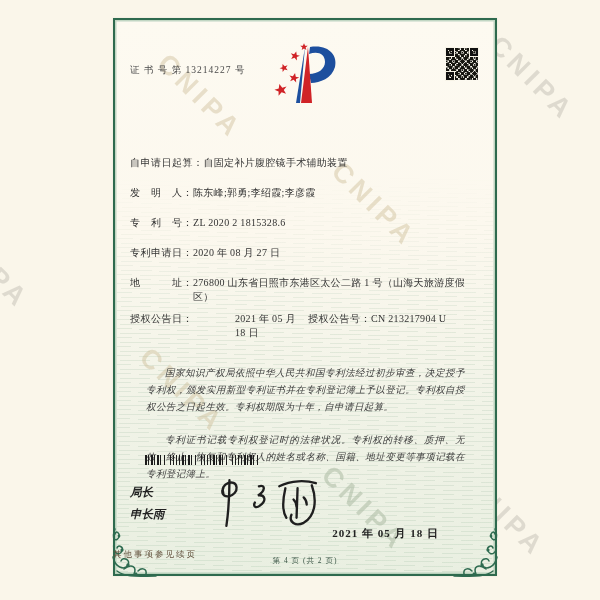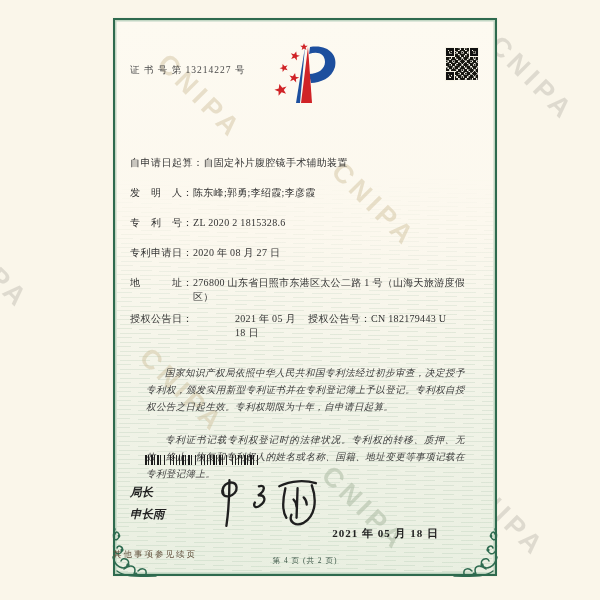--- a/index.html
+++ b/index.html
@@ -153,21 +153,21 @@
           <span class="flabel">地　　　址：</span>
           <span class="fvalue">276800 山东省日照市东港区太公二路 1 号（山海天旅游度假区）</span>
         </div>
         <div class="field grant">
           <span class="pair first">
             <span class="flabel">授权公告日：</span>
             <span class="fvalue">2021 年 05 月 18 日</span>
           </span>
           <span class="pair">
             <span class="flabel">授权公告号：</span>
-            <span class="fvalue">CN 182179443 U</span>
+            <span class="fvalue">CN 213217904 U</span>
           </span>
         </div>
       </div>
 
       <div class="paras">
         <p>国家知识产权局依照中华人民共和国专利法经过初步审查，决定授予专利权，颁发实用新型专利证书并在专利登记簿上予以登记。专利权自授权公告之日起生效。专利权期限为十年，自申请日起算。</p>
         <p>专利证书记载专利权登记时的法律状况。专利权的转移、质押、无效、终止、恢复和专利权人的姓名或名称、国籍、地址变更等事项记载在专利登记簿上。</p>
       </div>
 
       <div class="barcode"></div>

